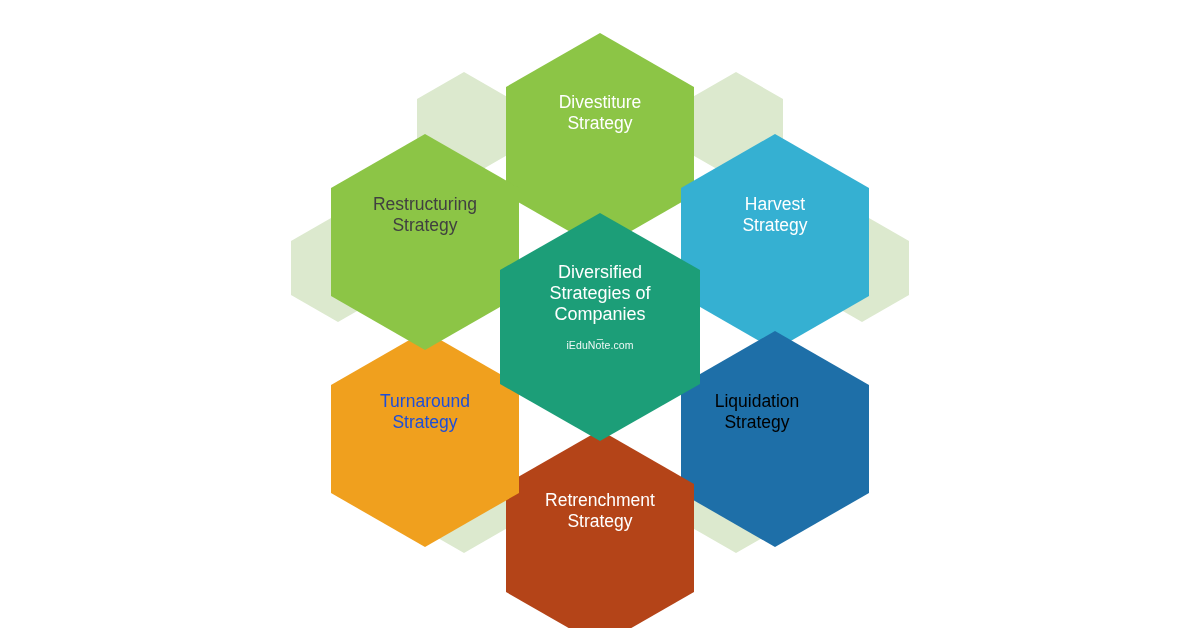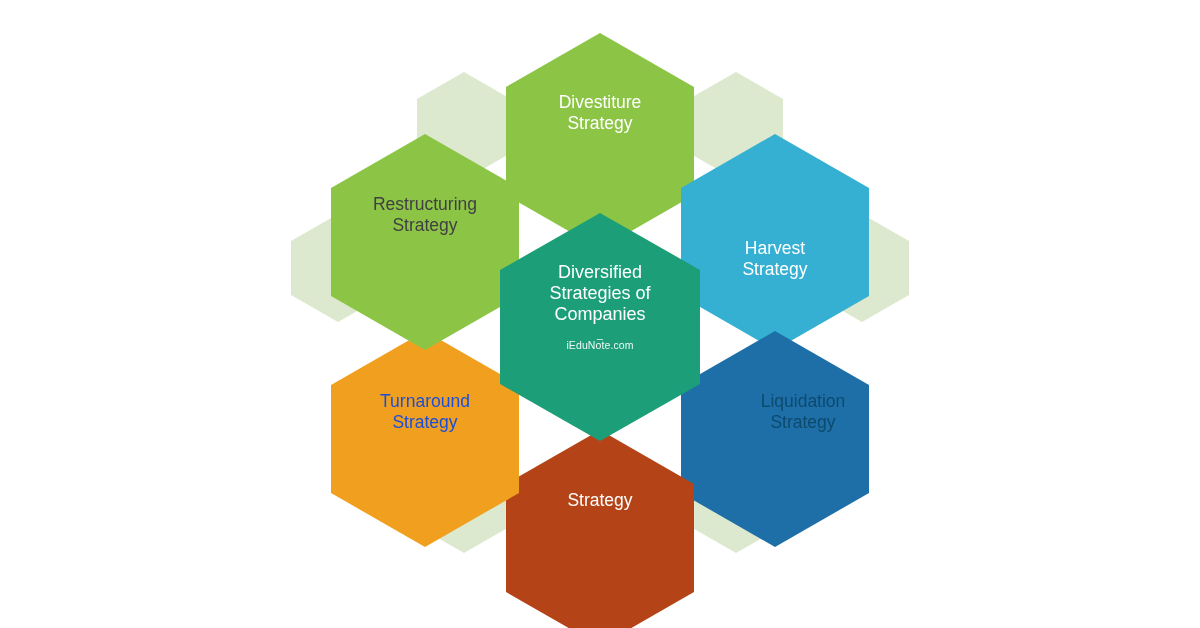--- a/index.html
+++ b/index.html
@@ -85,31 +85,32 @@
       <polygon points="425,134 519,188 519,296 425,350 331,296 331,188" fill="#8CC546"></polygon>
       <polygon points="600,213 700,270 700,384 600,441 500,384 500,270" fill="#1C9E78"></polygon>
     </g>
   </svg>
 
   <div class="hex-label spoke" style="left: 500px; top: 92px; color: rgb(255, 255, 255);">
     <div>Divestiture</div>
     <div>Strategy</div>
   </div>
 
-  <div class="hex-label spoke" style="left: 675px; top: 194px; color: rgb(255, 255, 255); margin-top: 44px;">
+  <div class="hex-label spoke" style="left: 675px; top: 194px; color: rgb(255, 255, 255);">
     <div>Harvest</div>
     <div>Strategy</div>
   </div>
 
-  <div class="hex-label spoke" style="left: 703px; top: 391px; color: #0c4a6e; text-align: center;">
+  <div class="hex-label spoke" style="left: 657px; top: 391px; color: #000000; text-align: center;">
     <div>Liquidation</div>
     <div>Strategy</div>
   </div>
 
   <div class="hex-label spoke" style="left: 500px; top: 490px; color: rgb(255, 255, 255);">
+    <div>Retrenchment</div>
     <div>Strategy</div>
   </div>
 
   <div class="hex-label spoke" style="left: 325px; top: 391px; color: #1d4ed8;">
     <div>Turnaround</div>
     <div>Strategy</div>
   </div>
 
   <div class="hex-label spoke" style="left: 325px; top: 194px; color: #404040;">
     <div>Restructuring</div>

